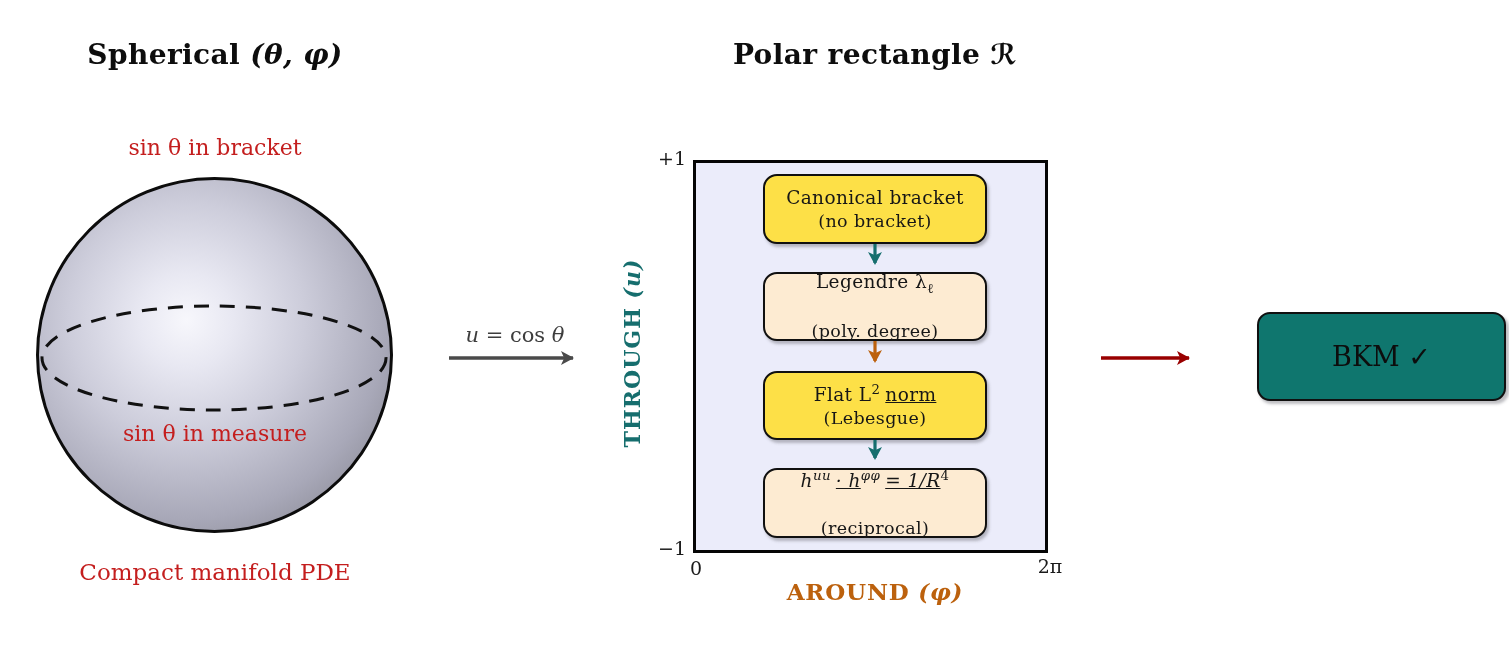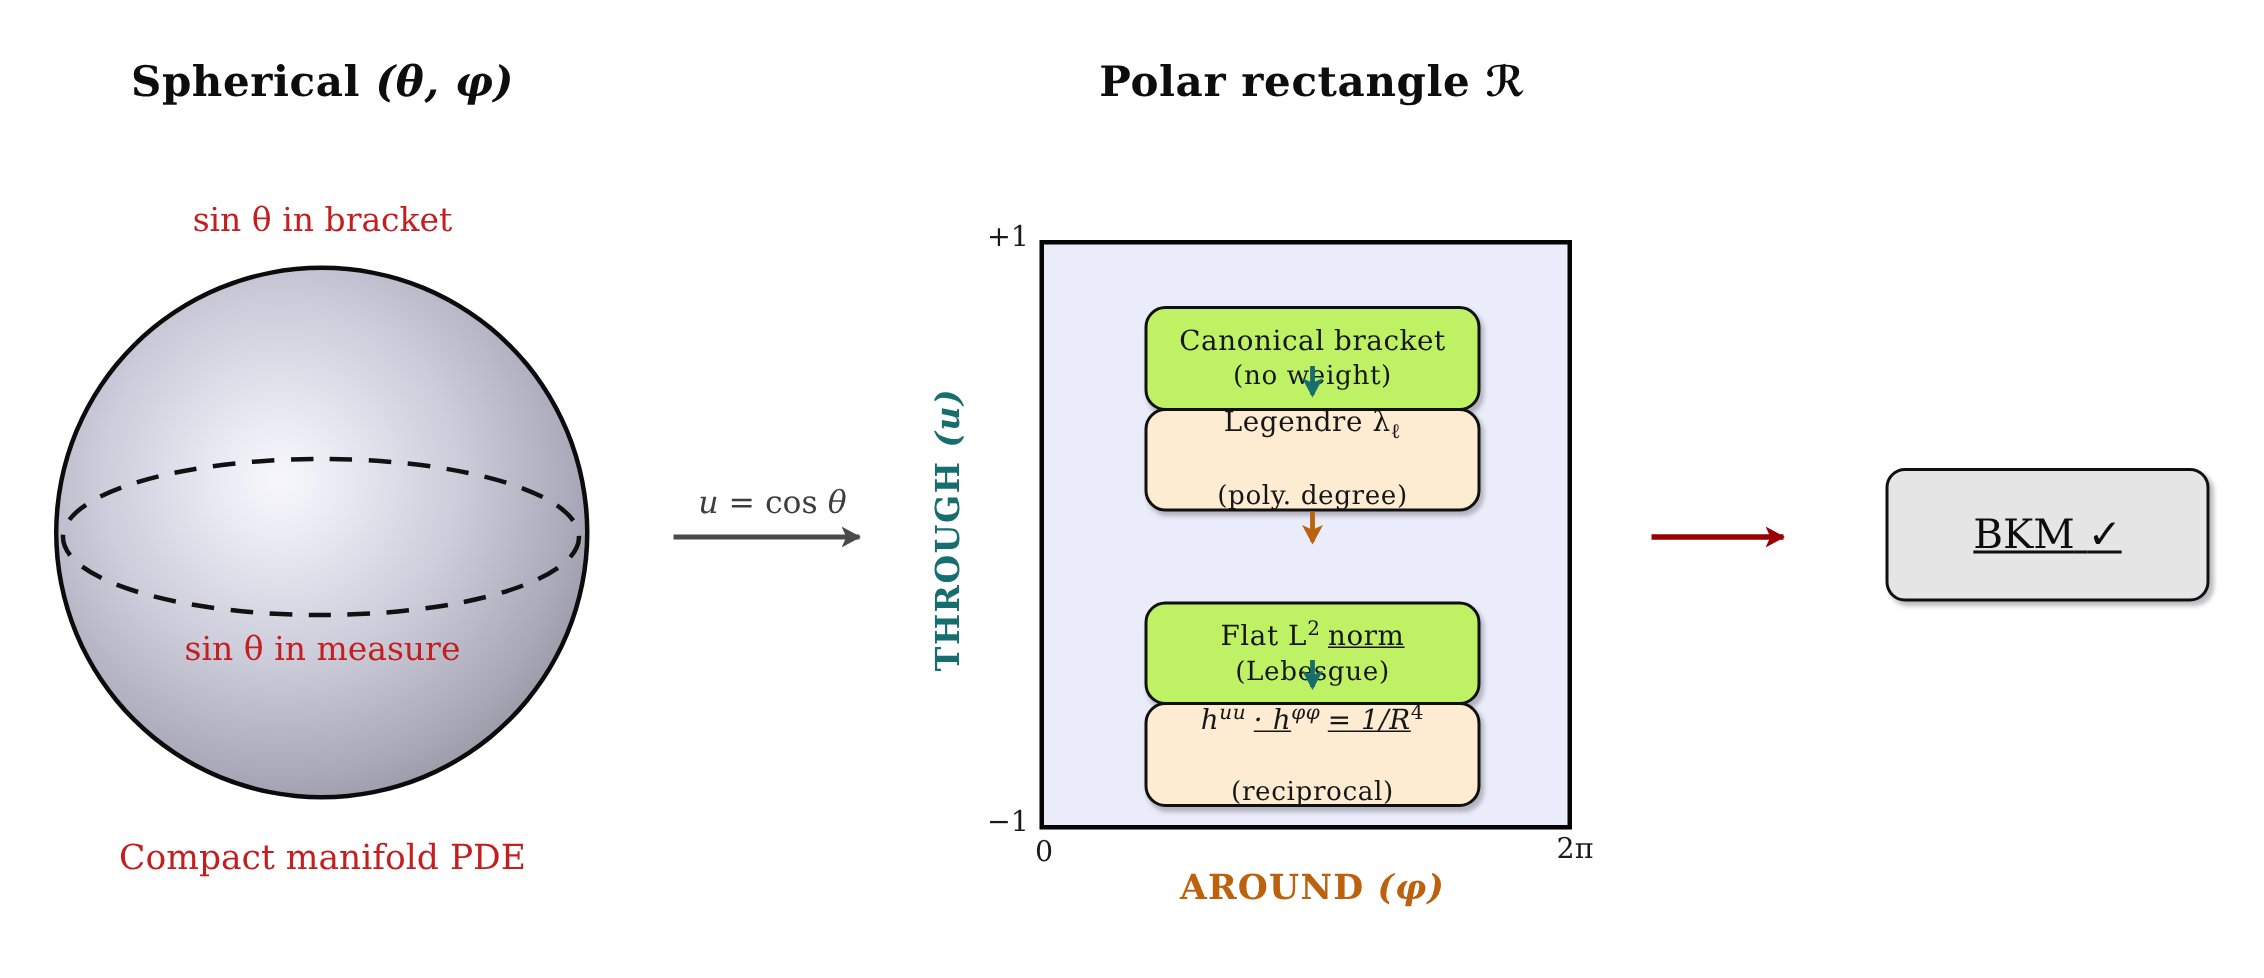--- a/index.html
+++ b/index.html
@@ -40,32 +40,31 @@
 
   .flow-box {
     left:67px; width:224px; box-sizing:border-box;
     border:2px solid #101010; border-radius:14px;
     display:flex; flex-direction:column; align-items:center; justify-content:center;
     box-shadow:2px 3px 3px rgba(110,110,120,0.45);
     color:#161616;
   }
   .flow-box .l1 { font-size:18.5px; letter-spacing:0.4px; line-height:1.3; white-space:nowrap; }
   .flow-box .l2 { font-size:17.5px; letter-spacing:0.4px; line-height:1.3; white-space:nowrap; }
-  .teal-fill { background:#bef264;margin-top:30px; }
+  .teal-fill { background:#fde047; }
   .orange-fill { background:#fdebd2;gap:24px; }
   .gap { margin-left:5px;text-decoration:underline; }
   sup { font-size:0.72em; }
   sub { font-size:0.75em; }
 
   .result-box {
-    width:216px; height:89px; box-sizing:border-box;
-    background:#e5e5e5; border:2.5px solid #101010; border-radius:13px;
+    width:249px; height:89px; box-sizing:border-box;
+    background:#0f766e; border:2.5px solid #101010; border-radius:13px;
     display:flex; flex-direction:column; align-items:center; justify-content:center;
     box-shadow:2.5px 3px 3px rgba(110,110,120,0.45);
-    text-decoration:underline;
   }
   .result-box .rl { font-size:27px; line-height:1.4; color:#0d0d0d; white-space:nowrap; }
   .check { font-family:"DejaVu Sans",sans-serif; }
   .script-r { font-style:italic; font-family:"DejaVu Serif","DejaVu Sans",serif; }
 </style>
 </head>
 <body>
 
 <div class="canvas">
 
@@ -110,21 +109,21 @@
 
   <div class="abs y-axis-label" style="left:632px; top:353px;">
     <span>THROUGH</span>
     <span class="axis-var">(u)</span>
   </div>
 
   <div class="abs plot" style="left:693px; top:160px;">
 
     <div class="flow-box teal-fill abs" style="top:11px; height:70px;">
       <div class="l1">Canonical bracket</div>
-      <div class="l2">(no weight)</div>
+      <div class="l2">(no bracket)</div>
     </div>
 
     <div class="flow-box orange-fill abs" style="top:109px; height:69px;">
       <div class="l1"><span>Legendre λ</span><sub>ℓ</sub></div>
       <div class="l2">(poly. degree)</div>
     </div>
 
     <div class="flow-box teal-fill abs" style="top:208px; height:69px;">
       <div class="l1"><span>Flat L</span><sup>2</sup><span class="gap">norm</span></div>
       <div class="l2">(Lebesgue)</div>

